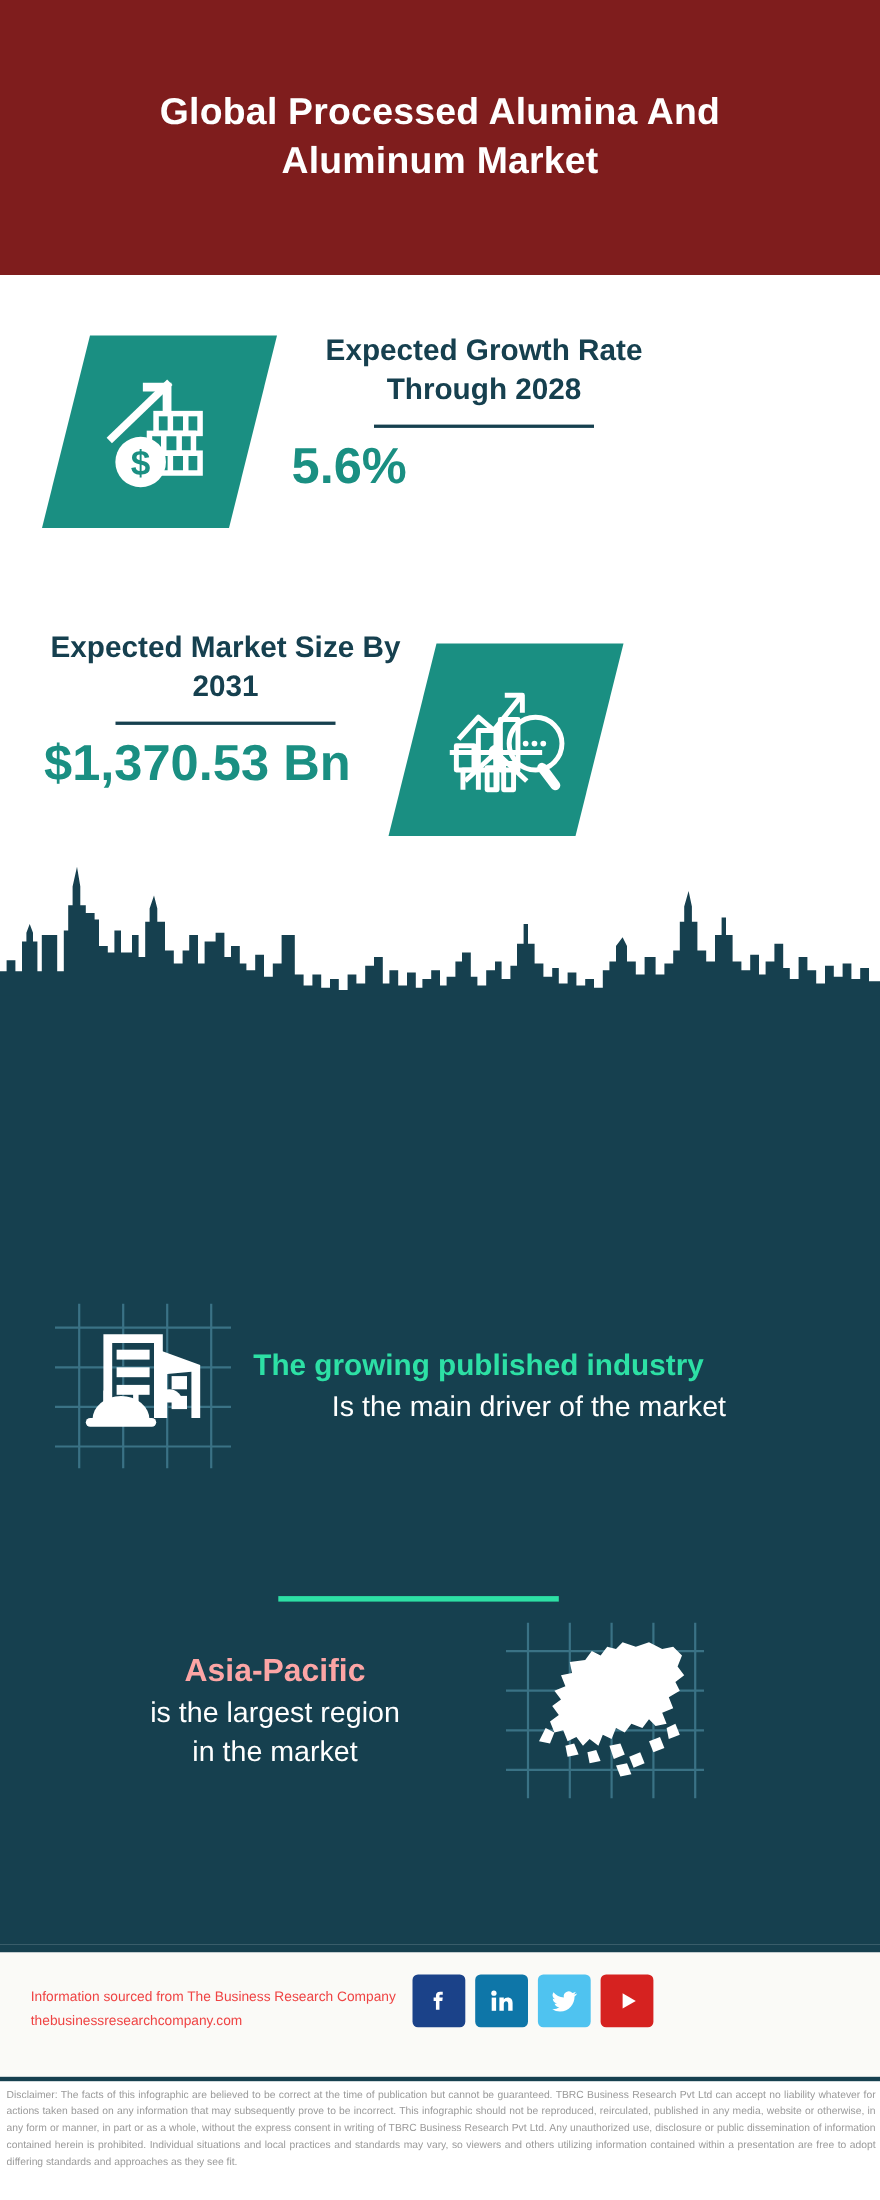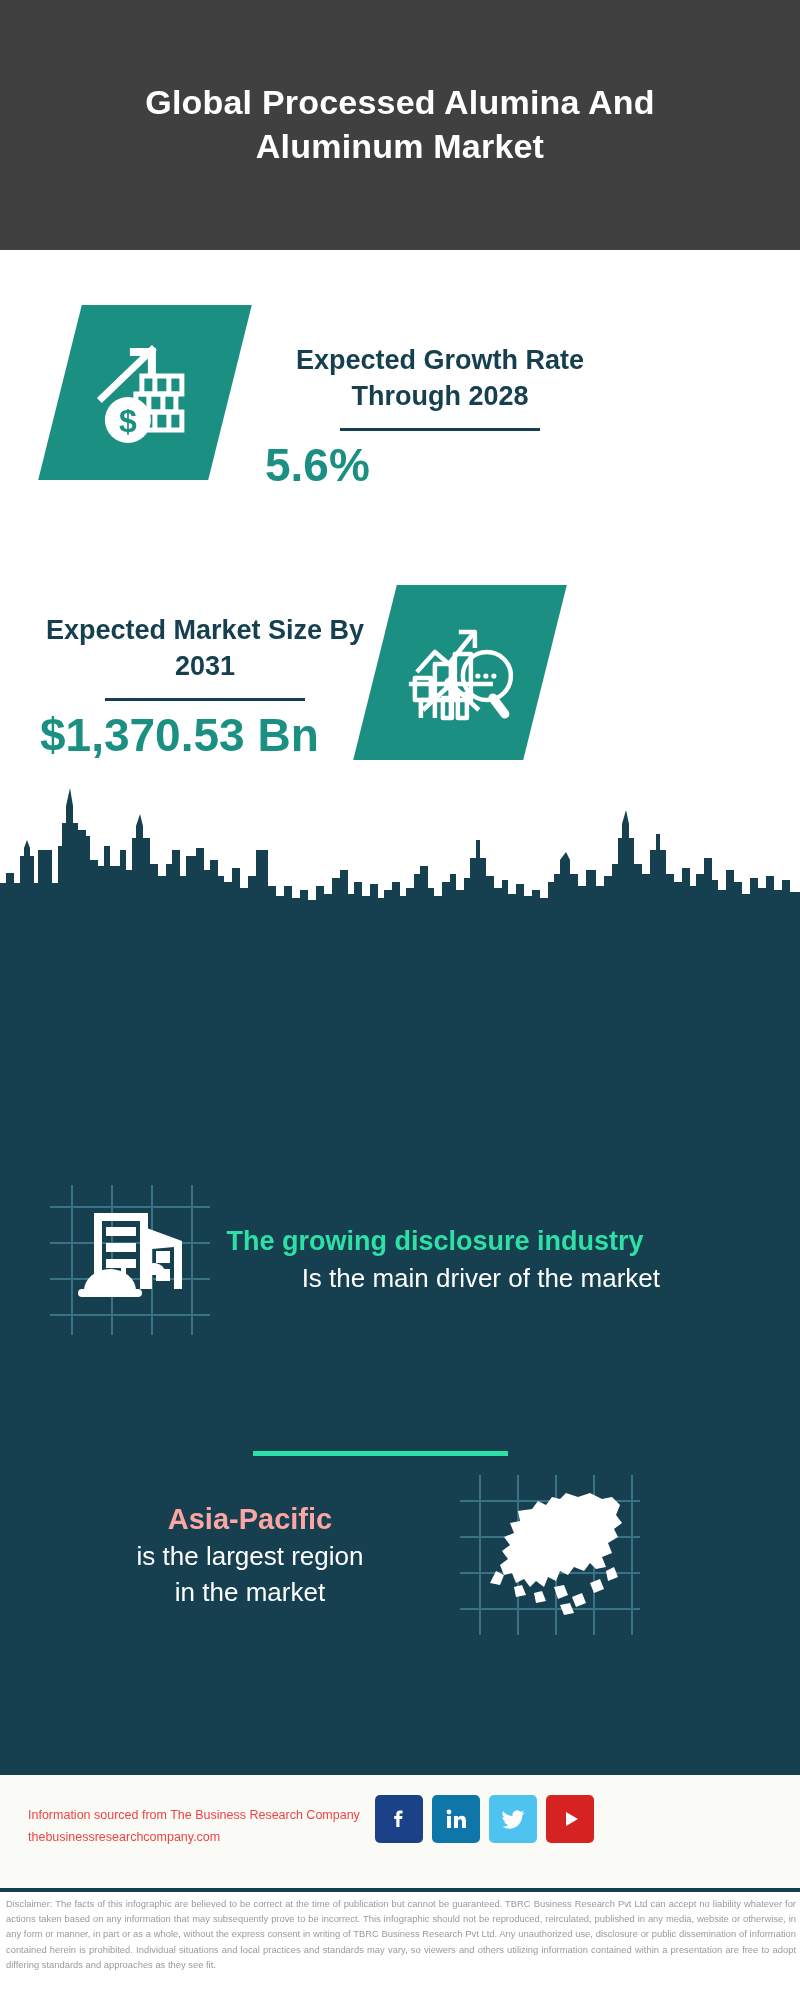--- a/index.html
+++ b/index.html
@@ -5,21 +5,21 @@
   * { margin:0; padding:0; box-sizing:border-box; }
   html,body { background:#ffffff; }
   body {
     width:800px; height:2000px; position:relative; overflow:hidden;
     font-family:"Liberation Sans", sans-serif;
   }
 
   
   .header {
     position:absolute; left:0; top:0; width:800px; height:250px;
-    background:#404040;
+    background:#7f1d1d;
     display:flex; align-items:center; justify-content:center;
   }
   .header-title {
     color:#ffffff; font-size:34px; font-weight:bold; line-height:1.28;
     text-align:center; letter-spacing:.2px; width:640px;
   }
 
   
   .white-zone {
     position:absolute; left:0; top:250px; width:800px; height:660px;
@@ -30,21 +30,21 @@
   .para {
     position:absolute; background:#1A8F82;
     transform:skewX(-14deg);
     display:flex; align-items:center; justify-content:center;
   }
   .para > svg { transform:skewX(14deg); }
 
   .tile-growth { left:60px; top:55px; width:170px; height:175px; }
   .tile-size   { left:375px; top:335px; width:170px; height:175px; }
 
-  .stat-text { position:absolute;margin-top:42px; }
+  .stat-text { position:absolute; }
   .stat-title {
     color:#16404F; font-size:27px; font-weight:bold; line-height:1.35;
     text-align:center;
   }
   .stat-rule {
     height:3px; background:#16404F; margin:13px auto 10px auto; width:200px;
   }
   .stat-value {
     color:#1A8F82; font-size:46px; font-weight:bold; text-align:left;
     line-height:1.05;
@@ -229,21 +229,21 @@
           <rect x="106" y="84" width="14" height="12"></rect>
           <path d="M92,90 a12,12 0 0 1 24,0 z"></path>
           <path d="M34,106 a26,22 0 0 1 52,0 z"></path>
           <rect x="28" y="104" width="64" height="8" rx="4"></rect>
           <rect x="44" y="78" width="5" height="14" rx="2"></rect>
           <rect x="71" y="78" width="5" height="14" rx="2"></rect>
         </g>
       </svg>
     </div>
     <div class="drv-text" style="width:450px;">
-      <div class="drv-hl">The growing disclosure industry</div>
+      <div class="drv-hl">The growing published industry</div>
       <div class="drv-sub">Is the main driver of the market</div>
     </div>
   </div>
 
   <div class="row" style="left:40px; top:570px; width:640px;">
     <div style="width:420px; text-align:center;">
       <div class="reg-hl">Asia-Pacific</div>
       <div class="reg-sub">is the largest region</div>
       <div class="reg-sub">in the market</div>
     </div>

